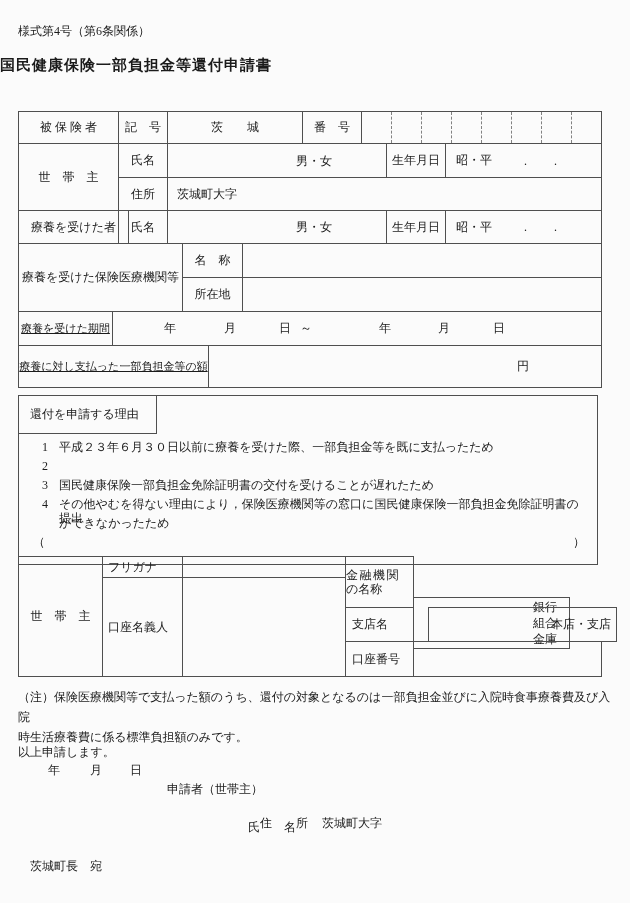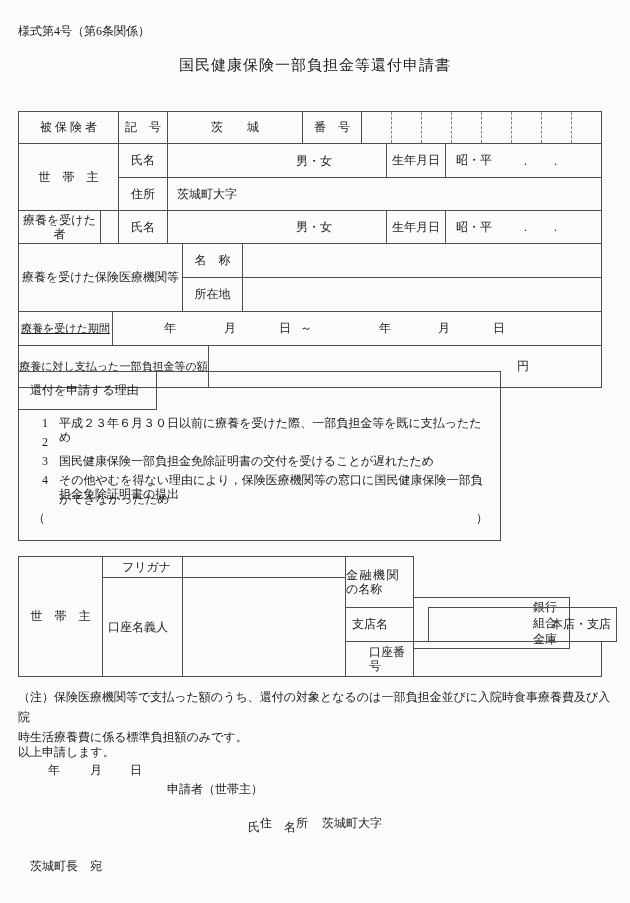--- a/index.html
+++ b/index.html
@@ -34,21 +34,21 @@
   .bank-col{flex-direction:column;justify-content:center;align-items:flex-start;}
   .bank-col-right{flex-direction:column;justify-content:center;align-items:flex-end;line-height:16px;}
   .footer-line{position:absolute;white-space:pre;}
 </style>
 </head>
 <body>
 
 <div class="page">
 
   <div class="plain" style="left:18px;top:24px;">様式第4号（第6条関係）</div>
-  <div class="plain" style="left:0;top:56px;width:630px;text-align:center;font-size:15px;letter-spacing:1px;">国民健康保険一部負担金等還付申請書</div>
+  <div class="plain" style="left:0;top:56px;width:630px;font-size:15px;letter-spacing:1px;font-weight:bold;">国民健康保険一部負担金等還付申請書</div>
 
   <div class="cell ctr" style="left:18px;top:111px;width:101px;height:33px;">被 保 険 者</div>
   <div class="cell ctr" style="left:118px;top:111px;width:50px;height:33px;">記　号</div>
   <div class="cell ctr" style="left:167px;top:111px;width:136px;height:33px;">茨　　城</div>
   <div class="cell ctr" style="left:302px;top:111px;width:60px;height:33px;">番　号</div>
   <div class="cell numrow" style="left:361px;top:111px;width:241px;height:33px;">
     <div class="numbox"></div>
     <div class="numbox"></div>
     <div class="numbox"></div>
     <div class="numbox"></div>
@@ -67,21 +67,21 @@
   <div class="cell" style="left:445px;top:143px;width:157px;height:35px;padding-left:10px;">
     <span>昭・平</span>
     <span class="era-dot" style="left:78px;">.</span>
     <span class="era-dot" style="left:108px;">.</span>
   </div>
   <div class="cell ctr" style="left:118px;top:177px;width:50px;height:34px;">住所</div>
   <div class="cell" style="left:167px;top:177px;width:435px;height:34px;padding-left:9px;">
     <span>茨城町大字</span>
   </div>
 
-  <div class="cell ctr" style="left:18px;top:210px;width:83px;height:34px;">療養を受けた者</div>
+  <div class="cell ctr" style="left:18px;top:210px;width:111px;height:34px;">療養を受けた者</div>
   <div class="cell ctr" style="left:118px;top:210px;width:50px;height:34px;">氏名</div>
   <div class="cell" style="left:167px;top:210px;width:220px;height:34px;">
     <span class="gender">男・女</span>
   </div>
   <div class="cell ctr" style="left:386px;top:210px;width:60px;height:34px;">生年月日</div>
   <div class="cell" style="left:445px;top:210px;width:157px;height:34px;padding-left:10px;">
     <span>昭・平</span>
     <span class="era-dot" style="left:78px;">.</span>
     <span class="era-dot" style="left:108px;">.</span>
   </div>
@@ -101,21 +101,21 @@
     <span class="plain" style="left:266px;">年</span>
     <span class="plain" style="left:325px;">月</span>
     <span class="plain" style="left:380px;">日</span>
   </div>
 
   <div class="cell ctr small-label" style="left:18px;top:345px;width:191px;height:43px;">療養に対し支払った一部負担金等の額</div>
   <div class="cell" style="left:208px;top:345px;width:394px;height:43px;">
     <span class="plain" style="left:308px;">円</span>
   </div>
 
-  <div class="cell" style="left:18px;top:371px;width:483px;height:170px;align-items:flex-start;">
+  <div class="cell" style="left:18px;top:395px;width:580px;height:170px;align-items:flex-start;">
     <div class="reason-label-box">
       <span>還付を申請する理由</span>
     </div>
     <div class="reason-line" style="top:44px;">
       <span class="reason-num">1</span>
       <span class="reason-text">平成２３年６月３０日以前に療養を受けた際、一部負担金等を既に支払ったため</span>
     </div>
     <div class="reason-line" style="top:63px;">
       <span class="reason-num">2</span>
     </div>
@@ -131,39 +131,39 @@
       <span class="reason-num"></span>
       <span class="reason-text">ができなかったため</span>
     </div>
     <div class="paren-line" style="top:139px;">
       <span>（</span>
       <span>）</span>
     </div>
   </div>
 
   <div class="cell ctr" style="left:18px;top:556px;width:85px;height:121px;">世　帯　主</div>
-  <div class="cell" style="left:102px;top:556px;width:81px;height:22px;padding-left:19px;">フリガナ</div>
+  <div class="cell" style="left:102px;top:556px;width:81px;height:22px;padding-left:5px;">フリガナ</div>
   <div class="cell" style="left:182px;top:556px;width:164px;height:22px;"></div>
   <div class="cell" style="left:102px;top:577px;width:81px;height:100px;padding-left:5px;">口座名義人</div>
   <div class="cell" style="left:182px;top:577px;width:164px;height:100px;"></div>
 
   <div class="cell bank-col" style="left:345px;top:556px;width:69px;height:52px;padding-left:0;">
     <span style="letter-spacing:1.5px;">金融機関</span>
     <span>の名称</span>
   </div>
   <div class="cell bank-col-right" style="left:413px;top:556px;width:157px;height:52px;padding-right:12px;margin-top:41px;">
     <span>銀行</span>
     <span>組合</span>
     <span>金庫</span>
   </div>
   <div class="cell" style="left:345px;top:607px;width:69px;height:35px;padding-left:6px;">支店名</div>
   <div class="cell" style="left:428px;top:607px;width:189px;height:35px;justify-content:flex-end;padding-right:5px;">
     <span>本店・支店</span>
   </div>
-  <div class="cell" style="left:345px;top:641px;width:69px;height:36px;padding-left:23px;">口座番号</div>
+  <div class="cell" style="left:345px;top:641px;width:69px;height:36px;padding-left:6px;">口座番号</div>
   <div class="cell" style="left:413px;top:641px;width:189px;height:36px;"></div>
 
   <div class="plain" style="left:18px;top:687px;width:596px;line-height:20px;">
     <span style="display:block;">（注）保険医療機関等で支払った額のうち、還付の対象となるのは一部負担金並びに入院時食事療養費及び入院</span>
     <span style="display:block;">時生活療養費に係る標準負担額のみです。</span>
   </div>
 
   <div class="footer-line" style="left:18px;top:744px;">以上申請します。</div>
   <div class="footer-line" style="left:48px;top:762px;">年</div>
   <div class="footer-line" style="left:90px;top:762px;">月</div>

